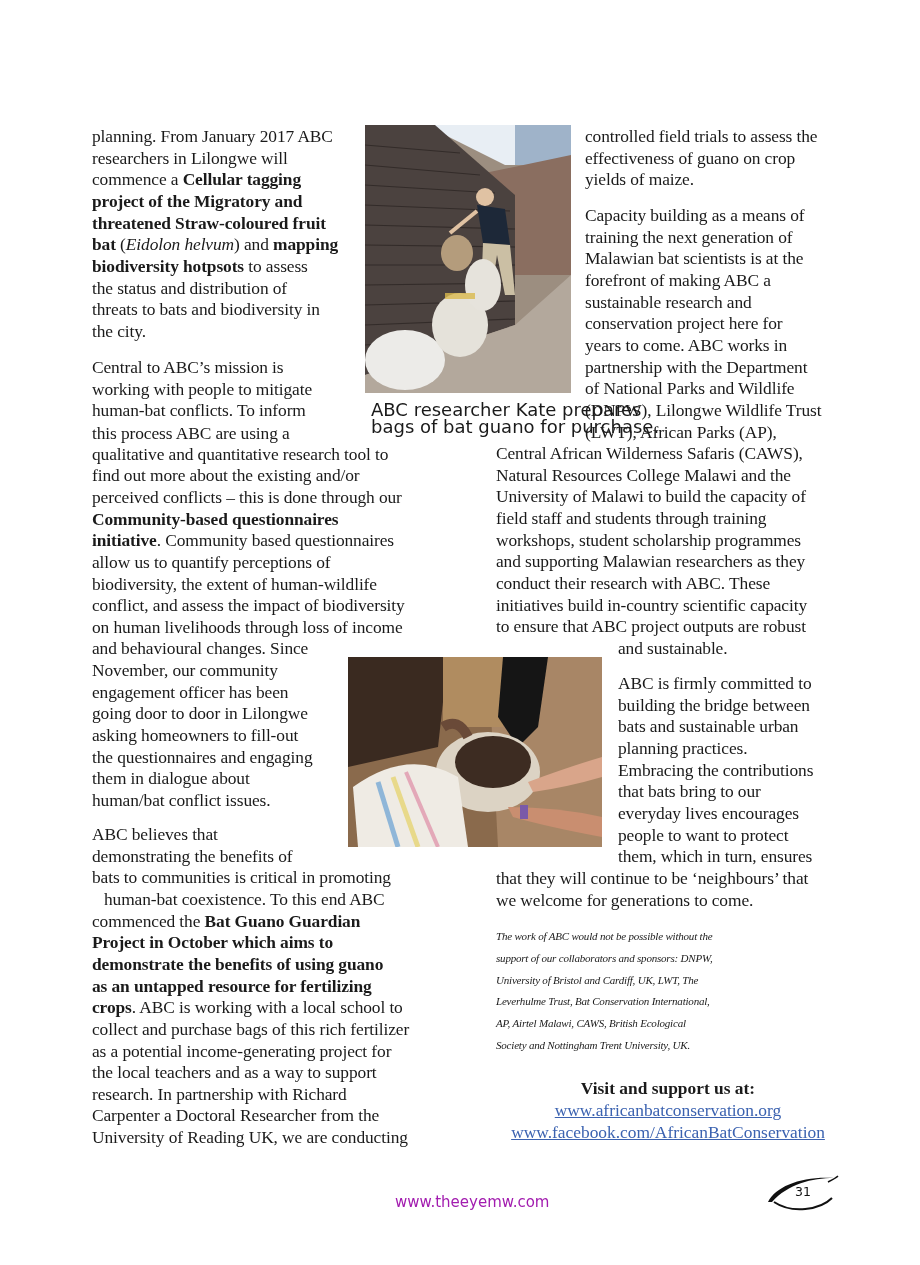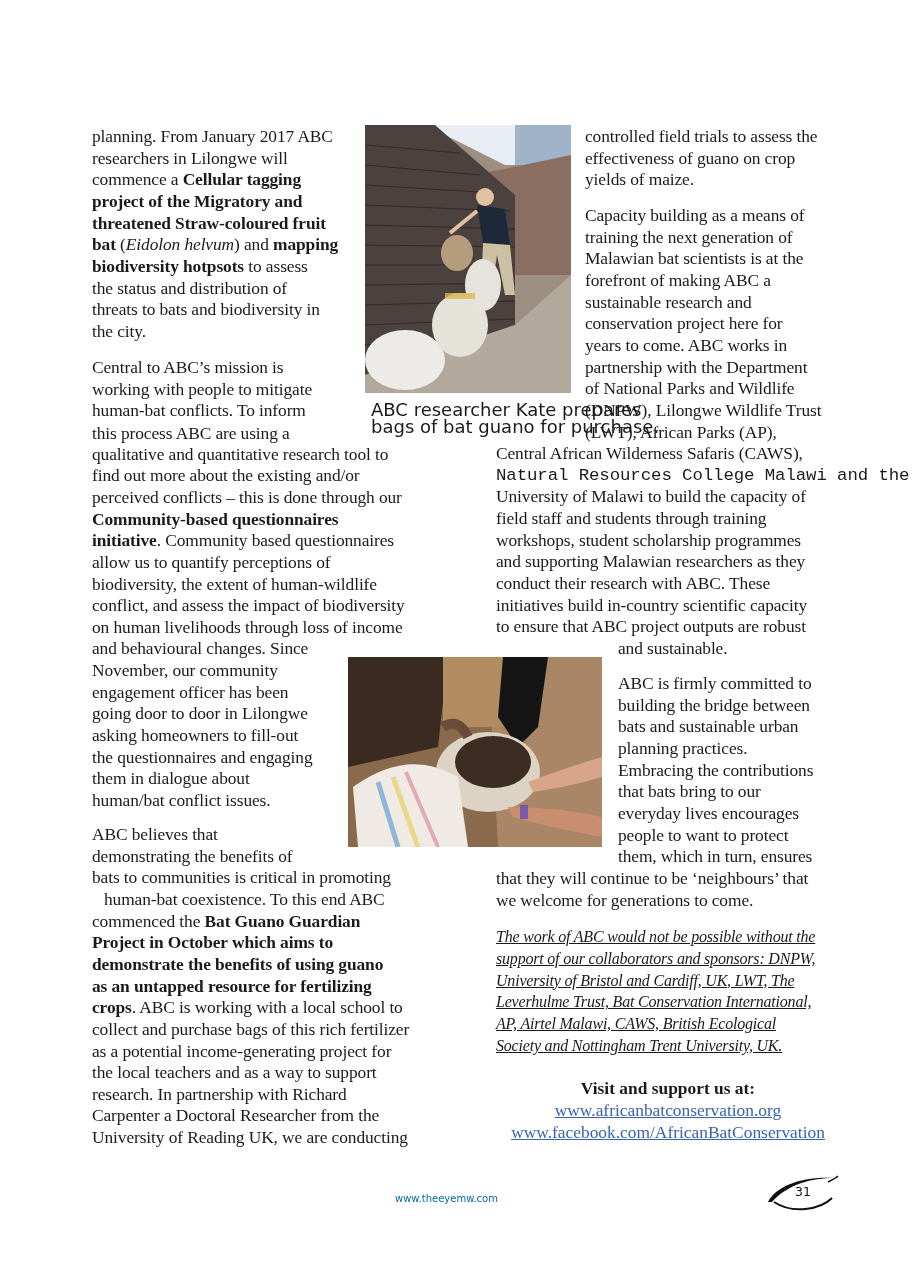--- a/index.html
+++ b/index.html
@@ -3,24 +3,24 @@
 <meta charset="utf-8">
 <style>
   html, body { margin:0; padding:0; background:#ffffff; }
   body { width:920px; height:1265px; position:relative; overflow:hidden;
          font-family:"Liberation Serif","DejaVu Serif",serif; color:#1a1a1a; }
   .ln { position:absolute; white-space:nowrap; font-size:17.4px; line-height:21.6px; letter-spacing:-0.1px; }
   .ln b { font-weight:bold; }
   .it { font-style:italic; }
   .caption { position:absolute; font-family:"DejaVu Sans","Liberation Sans",sans-serif; font-size:18px; line-height:17px; color:#1a1a1a; white-space:nowrap; }
   .photo { position:absolute; overflow:hidden; }
-  .ital { position:absolute; white-space:nowrap; font-style:italic; font-size:16px; line-height:21.6px; letter-spacing:-0.2px;text-decoration:underline; }
+  .ital { position:absolute; white-space:nowrap; font-style:italic; font-size:11px; line-height:21.6px; letter-spacing:-0.2px; }
   .visit { position:absolute; left:494px; width:348px; text-align:center; font-weight:bold; font-size:17.4px; }
   .link { position:absolute; left:494px; width:348px; text-align:center; font-size:17.4px; color:#3b62b0; text-decoration:underline; }
-  .footer-url { position:absolute; left:395px; top:1193px; font-family:"DejaVu Sans","Liberation Sans",sans-serif; font-size:10px; color:#0369a1; }
+  .footer-url { position:absolute; left:395px; top:1193px; font-family:"DejaVu Sans","Liberation Sans",sans-serif; font-size:15px; color:#a21caf; }
   .pageno { position:absolute; left:795px; top:1184px; font-family:"DejaVu Sans","Liberation Sans",sans-serif; font-size:12.5px; color:#111; }
 </style>
 </head>
 <body>
 
 <div id="left-col">
     <div class="ln" style="left: 92px; top: 126px;"><span>planning. From January 2017 ABC</span></div>
     <div class="ln" style="left: 92px; top: 147.65px;"><span>researchers in Lilongwe will</span></div>
     <div class="ln" style="left: 92px; top: 169.3px;"><span>commence a </span><b>Cellular tagging</b></div>
     <div class="ln" style="left: 92px; top: 190.95px;"><b>project of the Migratory and</b></div>
@@ -77,21 +77,21 @@
     <div class="ln" style="left: 585px; top: 248.3px;"><span>Malawian bat scientists is at the</span></div>
     <div class="ln" style="left: 585px; top: 269.95px;"><span>forefront of making ABC a</span></div>
     <div class="ln" style="left: 585px; top: 291.6px;"><span>sustainable research and</span></div>
     <div class="ln" style="left: 585px; top: 313.25px;"><span>conservation project here for</span></div>
     <div class="ln" style="left: 585px; top: 334.9px;"><span>years to come. ABC works in</span></div>
     <div class="ln" style="left: 585px; top: 356.55px;"><span>partnership with the Department</span></div>
     <div class="ln" style="left: 585px; top: 378.2px;"><span>of National Parks and Wildlife</span></div>
     <div class="ln" style="left: 585px; top: 399.85px;"><span>(DNPW), Lilongwe Wildlife Trust</span></div>
     <div class="ln" style="left: 585px; top: 421.5px;"><span>(LWT), African Parks (AP),</span></div>
     <div class="ln" style="left: 496px; top: 443.15px;"><span>Central African Wilderness Safaris (CAWS),</span></div>
-    <div class="ln" style="left: 496px; top: 464.8px; font-family: Liberation Mono, monospace;"><span>Natural Resources College Malawi and the</span></div>
+    <div class="ln" style="left: 496px; top: 464.8px;"><span>Natural Resources College Malawi and the</span></div>
     <div class="ln" style="left: 496px; top: 486.45px;"><span>University of Malawi to build the capacity of</span></div>
     <div class="ln" style="left: 496px; top: 508.1px;"><span>field staff and students through training</span></div>
     <div class="ln" style="left: 496px; top: 529.75px;"><span>workshops, student scholarship programmes</span></div>
     <div class="ln" style="left: 496px; top: 551.4px;"><span>and supporting Malawian researchers as they</span></div>
     <div class="ln" style="left: 496px; top: 573.05px;"><span>conduct their research with ABC. These</span></div>
     <div class="ln" style="left: 496px; top: 594.7px;"><span>initiatives build in-country scientific capacity</span></div>
     <div class="ln" style="left: 496px; top: 616.35px;"><span>to ensure that ABC project outputs are robust</span></div>
     <div class="ln" style="left: 618px; top: 638px;"><span>and sustainable.</span></div>
     <div class="ln" style="left: 618px; top: 673px;"><span>ABC is firmly committed to</span></div>
     <div class="ln" style="left: 618px; top: 694.65px;"><span>building the bridge between</span></div>

